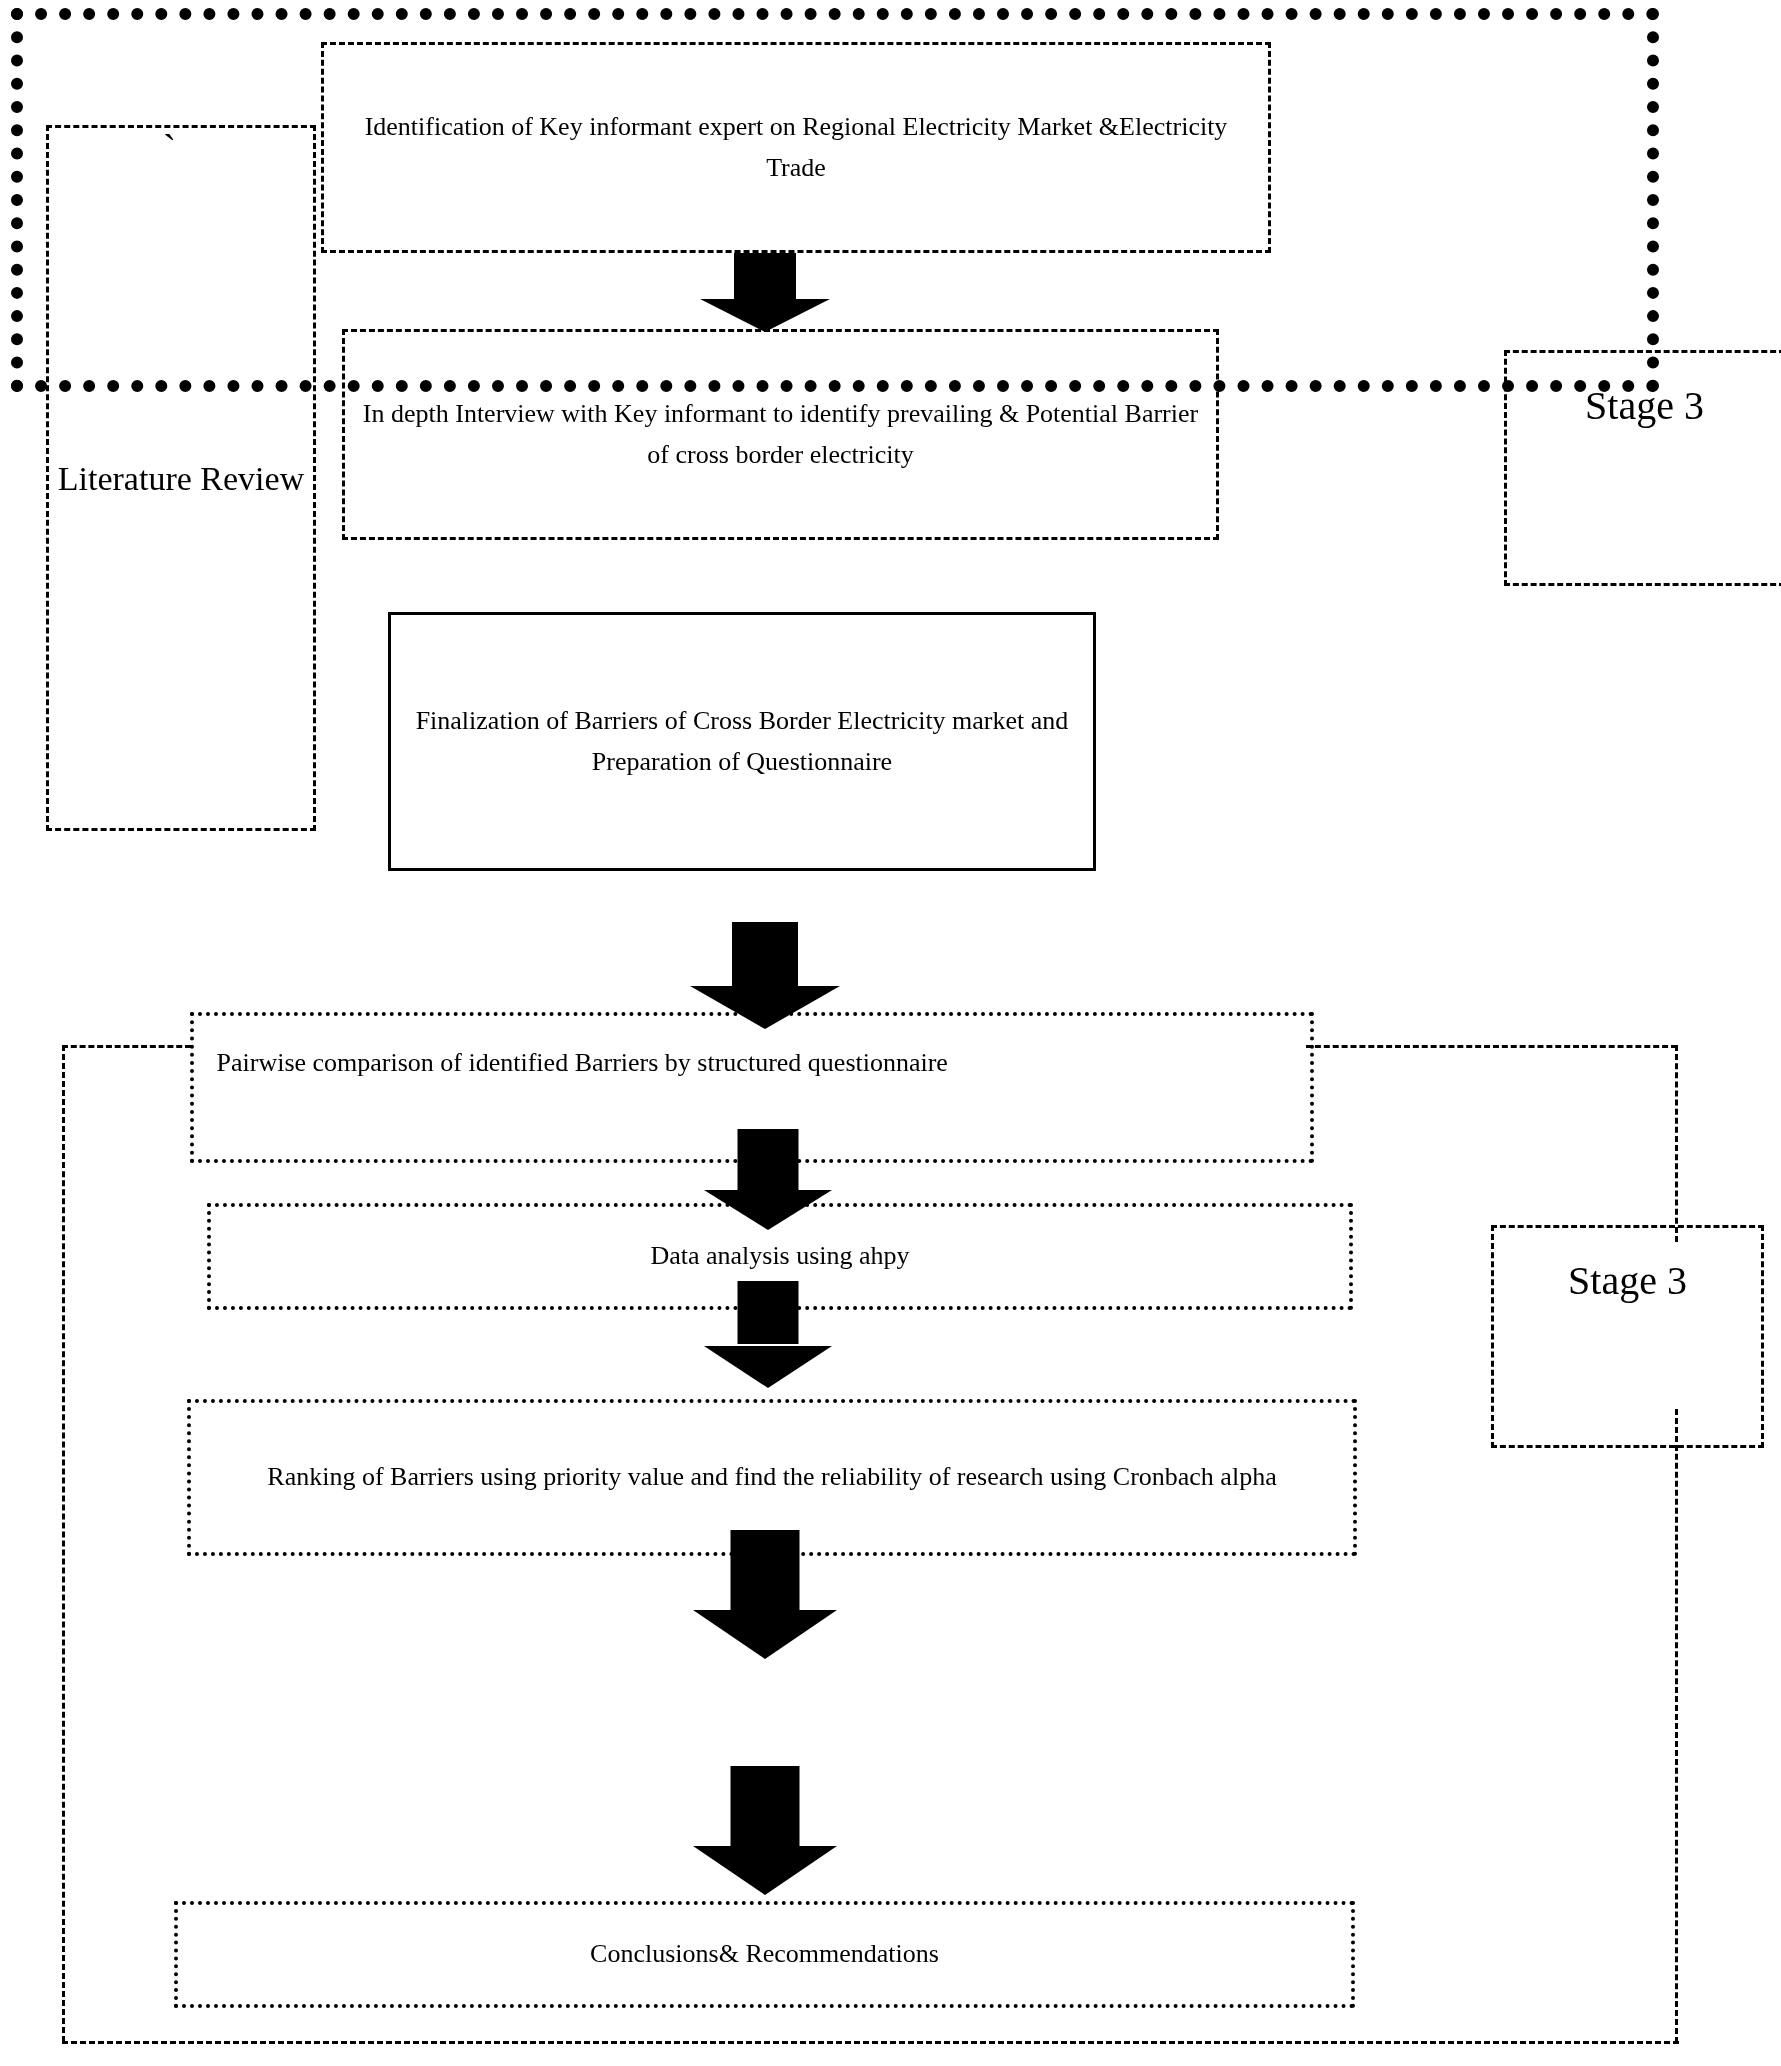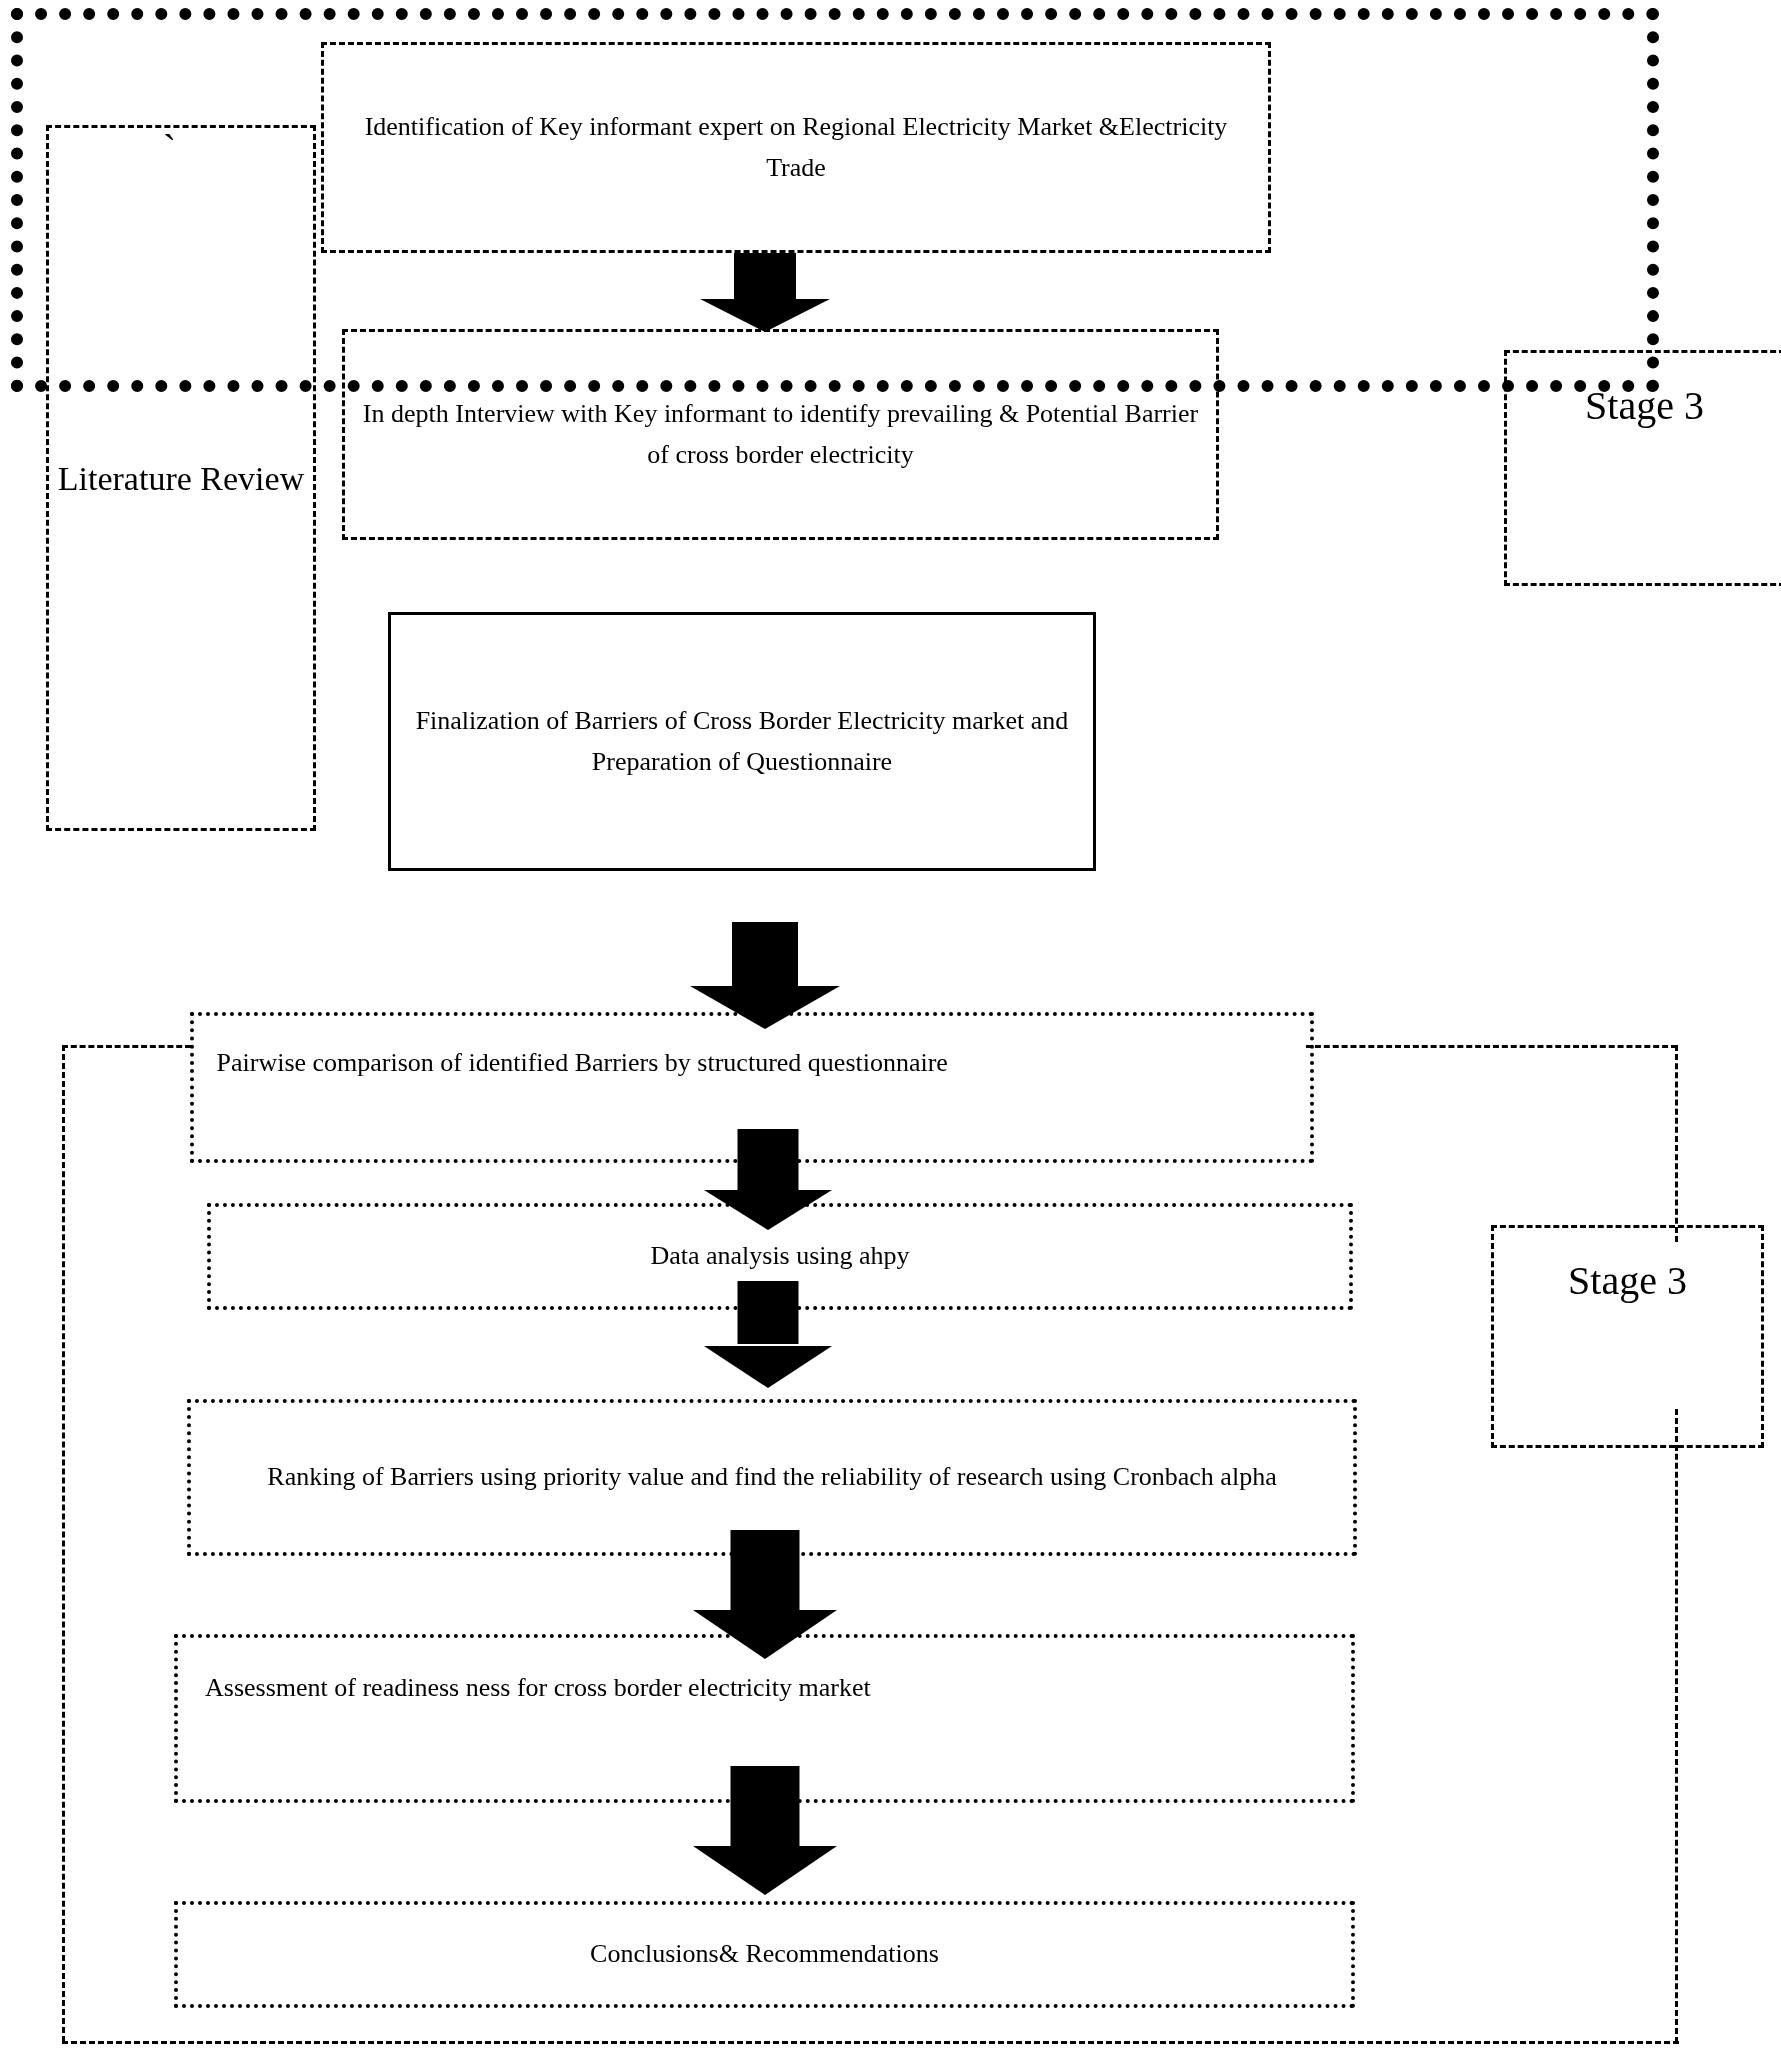--- a/index.html
+++ b/index.html
@@ -187,23 +187,20 @@
 
   <div class="abs b-finedot node" style="left:187px;top:1399px;width:1170px;height:157px;">
     <span class="inner">Ranking of Barriers using priority value and find the reliability of research using Cronbach alpha</span>
   </div>
 
   <div class="arrow" style="left:692px;top:1530px;width:146px;height:129px;">
     <div class="shaft" style="width:69px;height:80px;"></div>
     <div class="head" style="border-left-width:72px;border-right-width:72px;border-top-width:49px;"></div>
   </div>
 
-  <div class="abs b-finedot node leftal" style="left:174px;top:1634px;width:1181px;height:169px;padding:29px 27px;">
-    <span class="inner">Assessment of readiness ness for cross border electricity market</span>
-  </div>
 
   <div class="arrow" style="left:692px;top:1766px;width:146px;height:129px;">
     <div class="shaft" style="width:69px;height:80px;"></div>
     <div class="head" style="border-left-width:72px;border-right-width:72px;border-top-width:49px;"></div>
   </div>
 
   <div class="abs b-finedot node" style="left:174px;top:1901px;width:1181px;height:107px;">
     <span class="inner">Conclusions&amp; Recommendations</span>
   </div>
 

